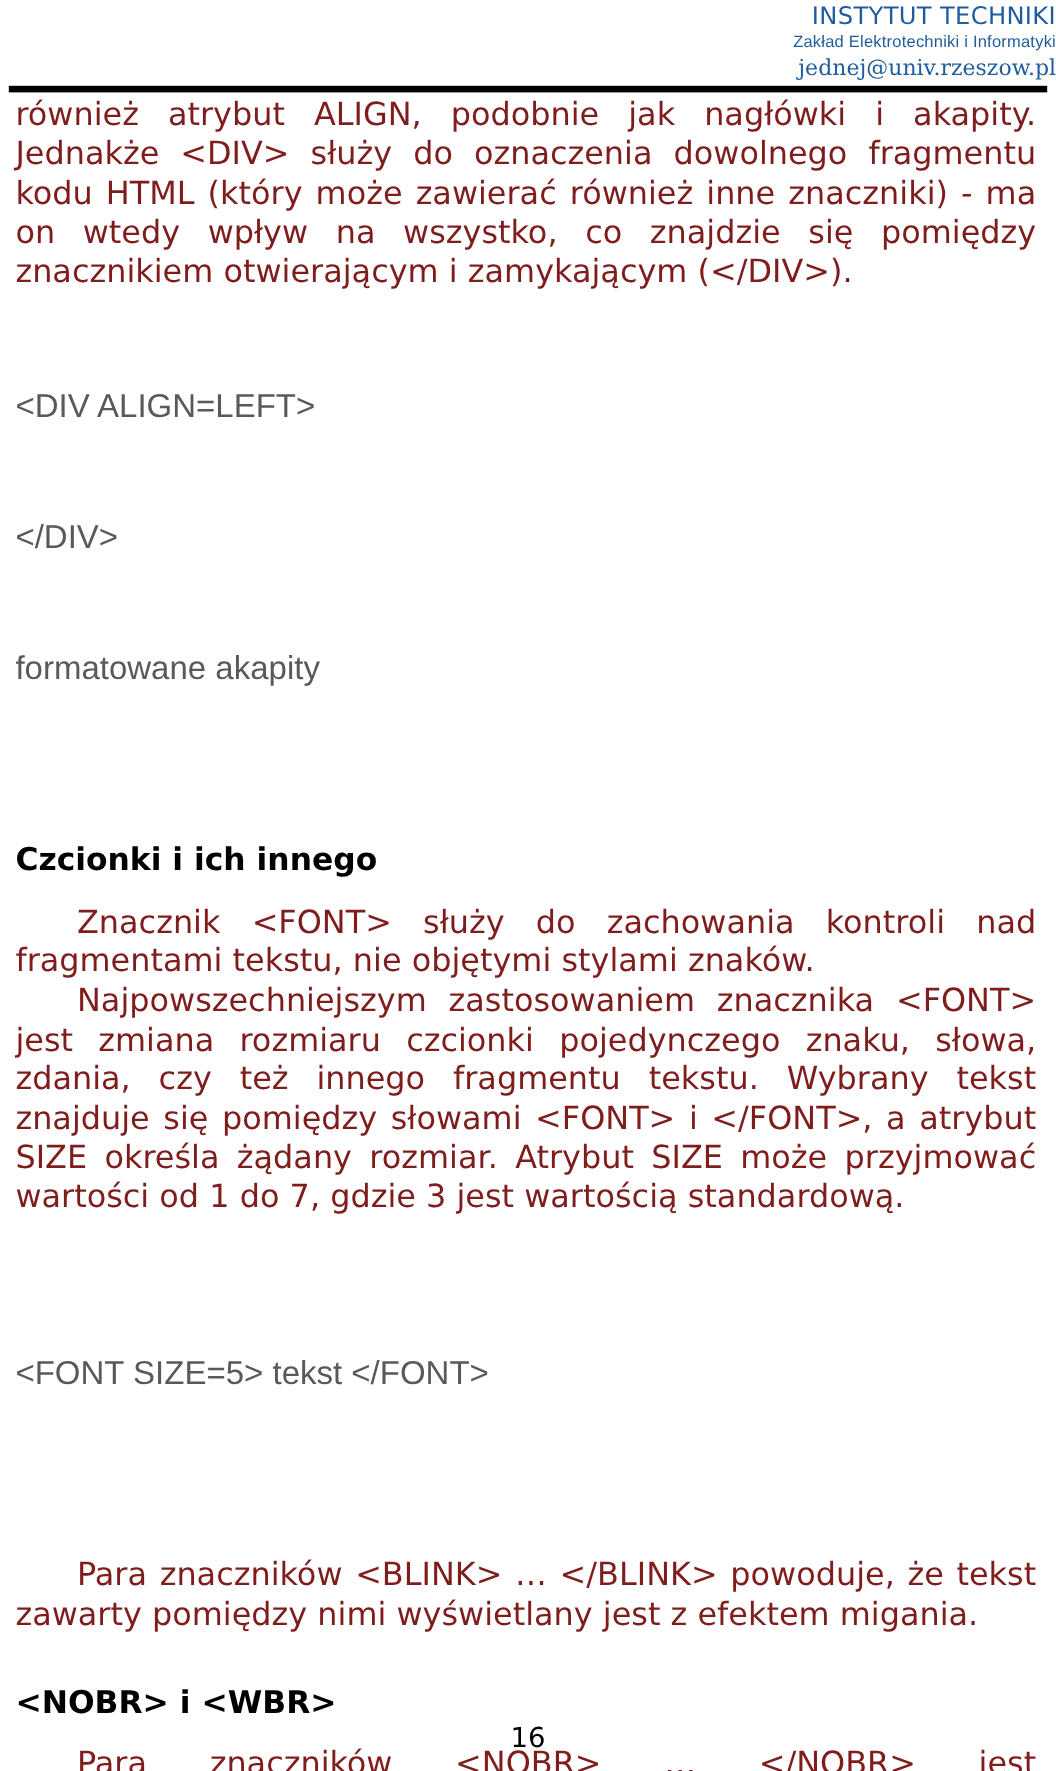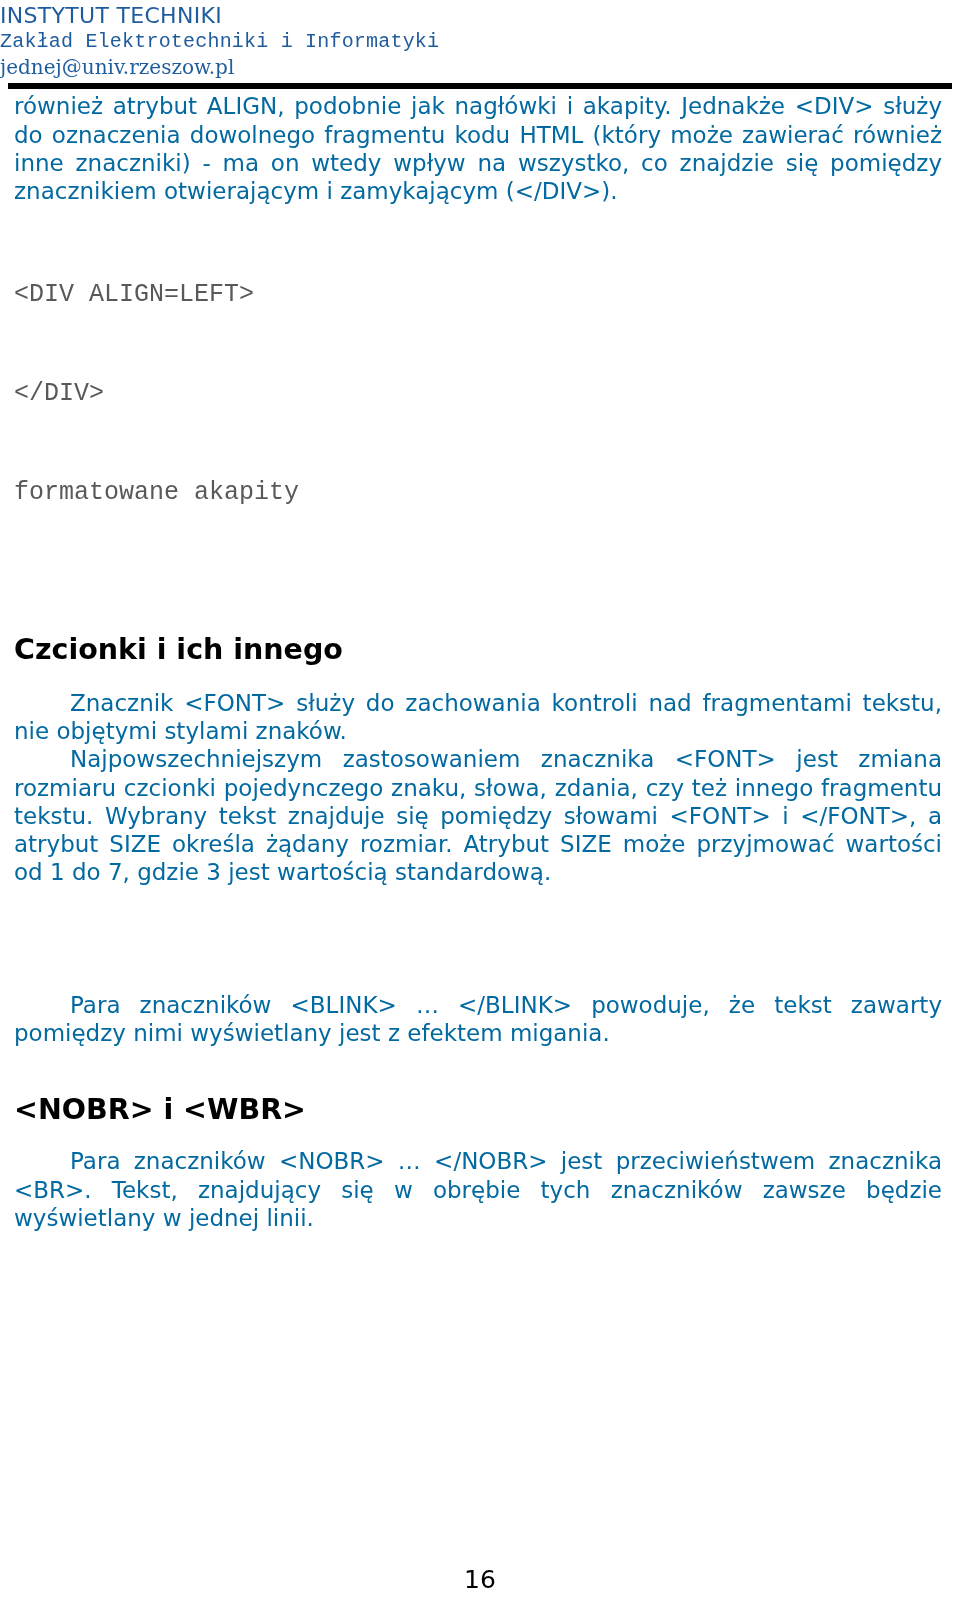--- a/index.html
+++ b/index.html
@@ -14,35 +14,35 @@
     width: 960px;
     height: 1610px;
     background: #ffffff;
     overflow: hidden;
     font-family: "DejaVu Sans", sans-serif;
   }
 
   
   .doc-header {
     padding-top: 4px;
-    text-align: left;
+    text-align: right;
     color: #1f5c9e;
     line-height: 1.12;
   }
 
   .doc-header .line1 {
     font-family: "DejaVu Sans", sans-serif;
     font-size: 22px;
     letter-spacing: 0.3px;
     display: block;
   }
 
   .doc-header .line2 {
-    font-family: Liberation Mono, monospace;
-    font-size: 20px;
+    font-family: Liberation Sans, sans-serif;
+    font-size: 15px;
     letter-spacing: 0.2px;
     display: block;
     margin-top: 2px;
   }
 
   .doc-header .line3 {
     font-family: "DejaVu Serif", serif;
     font-size: 20px;
     display: block;
     margin-top: 3px;
@@ -54,40 +54,40 @@
     margin: 5px 8px 0 8px;
   }
 
   
   .content {
     padding: 0 18px 0 14px;
   }
 
   p.para {
     margin: 0;
-    font-size: 23px;
+    font-size: 29px;
     line-height: 1.23;
-    color: #0369a1;
+    color: #7f1d1d;
     text-align: justify;
     text-justify: inter-word;
     font-family: "DejaVu Sans", sans-serif;
   }
 
   p.para.indent {
     text-indent: 56px;
   }
 
   p.para.first {
     margin-top: 3px;
   }
 
   .code-block {
     margin: 6px 0 0 0;
-    font-family: Liberation Mono, monospace;
-    font-size: 25px;
+    font-family: Liberation Sans, sans-serif;
+    font-size: 30px;
     line-height: 1.32;
     color: #595959;
     white-space: pre;
   }
 
   .code-line {
     display: block;
   }
 
   h2.section-heading {
@@ -149,20 +149,23 @@
     <h2 class="section-heading">Czcionki i ich innego</h2>
 
     <div class="sp-after-h1"></div>
 
     <p class="para indent">Znacznik &lt;FONT&gt; służy do zachowania kontroli nad fragmentami tekstu, nie objętymi stylami znaków.</p>
 
     <p class="para indent">Najpowszechniejszym zastosowaniem znacznika &lt;FONT&gt; jest zmiana rozmiaru czcionki pojedynczego znaku, słowa, zdania, czy też innego fragmentu tekstu. Wybrany tekst znajduje się pomiędzy słowami &lt;FONT&gt; i &lt;/FONT&gt;, a atrybut SIZE określa żądany rozmiar. Atrybut SIZE może przyjmować wartości od 1 do 7, gdzie 3 jest wartością standardową.</p>
 
     <div class="sp-before-code2"></div>
 
+    <div class="code-block">
+      <span class="code-line">&lt;FONT SIZE=5&gt; tekst &lt;/FONT&gt;</span>
+    </div>
 
     <div class="sp-before-h2"></div>
 
 
     <div class="sp-after-h2"></div>
 
     <p class="para indent">Para znaczników &lt;BLINK&gt; … &lt;/BLINK&gt; powoduje, że tekst zawarty pomiędzy nimi wyświetlany jest z efektem migania.</p>
 
     <div class="sp-before-h3"></div>
 

